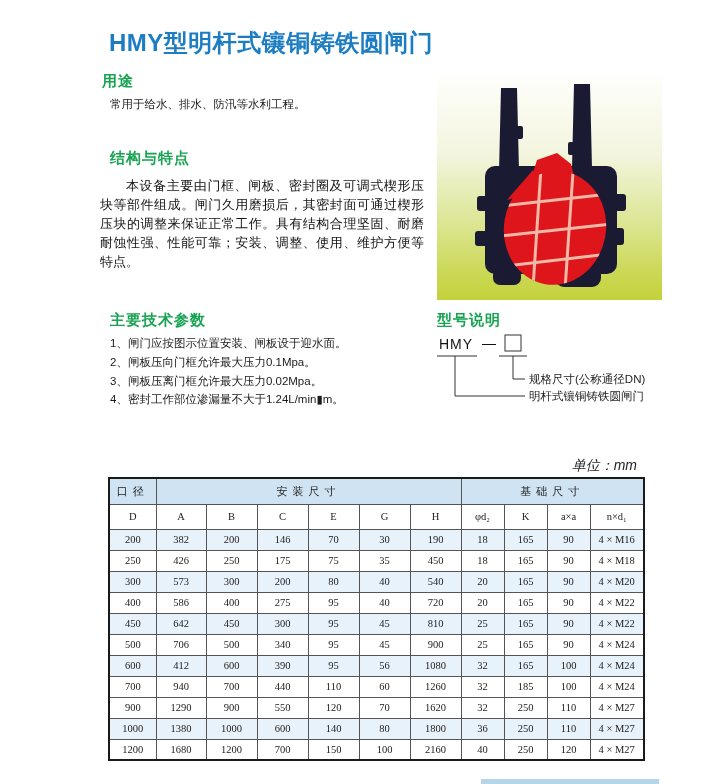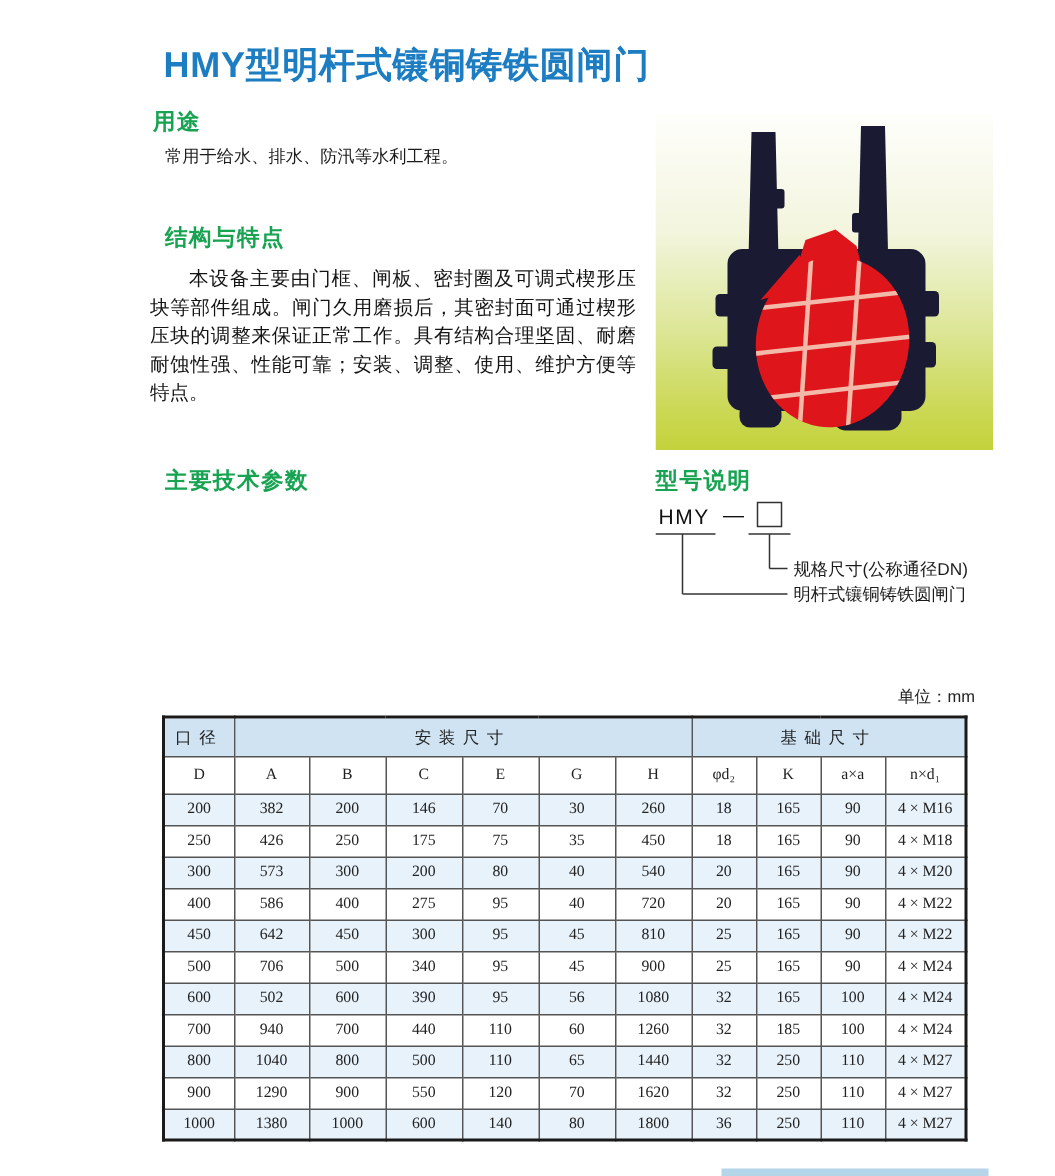--- a/index.html
+++ b/index.html
@@ -11,21 +11,21 @@
   .body-text{font-size:11.5px;color:#1b1b1b;white-space:nowrap;}
   .para{left:100px;top:176px;width:324px;font-size:13px;line-height:19px;text-indent:2em;color:#141414;text-align:justify;}
   .param-list{left:110px;top:334px;font-size:11.5px;color:#1b1b1b;}
   .param-list div{line-height:18.8px;white-space:nowrap;}
   .photo{left:437px;top:76px;width:225px;height:224px;}
   .model-svg{left:437px;top:330px;}
   .model-svg text{font-size:11.5px;fill:#1b1b1b;}
   .model-svg .code{font-size:14px;letter-spacing:1px;fill:#111;}
   .model-svg line,.model-svg rect{stroke:#333;stroke-width:1;}
   .tbl-title{left:110px;top:450px;}
-  .unit{right:53px;top:457px;font-size:11px;color:#222;}
+  .unit{right:66px;top:457px;font-size:14px;color:#222;font-style:italic;}
   table.dims{position:absolute;left:108px;top:477px;border-collapse:collapse;table-layout:fixed;
              font-family:"Liberation Serif","DejaVu Serif",serif;font-size:10.5px;color:#222;
              border:2px solid #1a1a1a;}
   table.dims td,table.dims th{border:1px solid #555;text-align:center;padding:0;font-weight:normal;overflow:hidden;}
   tr.ghead{height:26px;background:#cfe3f2;}
   tr.ghead th{font-family:"Liberation Sans","DejaVu Sans",sans-serif;font-size:11px;letter-spacing:5px;}
   tr.chead{height:25px;background:#ffffff;}
   tr.chead th{font-size:10.5px;}
   table.dims tbody tr{height:21px;background:#ffffff;}
   table.dims tbody tr.alt{background:#e8f2fa;}
@@ -81,20 +81,26 @@
           <line x1="68" y1="190" x2="172" y2="178"></line>
         </g>
       </g>
     </svg>
   </div>
 
   <div class="abs sec-head" style="left:110px;top:149px;">结构与特点</div>
   <div class="abs para">本设备主要由门框、闸板、密封圈及可调式楔形压块等部件组成。闸门久用磨损后，其密封面可通过楔形压块的调整来保证正常工作。具有结构合理坚固、耐磨耐蚀性强、性能可靠；安装、调整、使用、维护方便等特点。</div>
 
   <div class="abs sec-head" style="left:110px;top:311px;">主要技术参数</div>
+  <div class="abs param-list">
+      <div>1、闸门应按图示位置安装、闸板设于迎水面。</div>
+      <div>2、闸板压向门框允许最大压力0.1Mpa。</div>
+      <div>3、闸板压离门框允许最大压力0.02Mpa。</div>
+      <div>4、密封工作部位渗漏量不大于1.24L/min▮m。</div>
+    </div>
 
   <div class="abs sec-head" style="left:437px;top:311px;text-align:right;">型号说明</div>
   <svg class="abs model-svg" style="left:437px;top:330px;" width="245" height="82" viewBox="0 0 245 82">
     <text x="2" y="19" class="code">HMY</text>
     <text x="45" y="18" class="code">—</text>
     <rect x="68" y="5" width="16" height="16" fill="#ffffff"></rect>
     <line x1="0" y1="26" x2="40" y2="26"></line>
     <line x1="62" y1="26" x2="90" y2="26"></line>
     <line x1="76" y1="26" x2="76" y2="49"></line>
     <line x1="76" y1="49" x2="88" y2="49"></line>
@@ -141,21 +147,21 @@
       </tr>
     </thead>
     <tbody>
         <tr class="alt">
           <td>200</td>
           <td>382</td>
           <td>200</td>
           <td>146</td>
           <td>70</td>
           <td>30</td>
-          <td>260</td>
+          <td>190</td>
           <td>18</td>
           <td>165</td>
           <td>90</td>
           <td>4 × M16</td>
         </tr>
         <tr>
           <td>250</td>
           <td>426</td>
           <td>250</td>
           <td>175</td>
@@ -214,21 +220,21 @@
           <td>95</td>
           <td>45</td>
           <td>900</td>
           <td>25</td>
           <td>165</td>
           <td>90</td>
           <td>4 × M24</td>
         </tr>
         <tr class="alt">
           <td>600</td>
-          <td>502</td>
+          <td>412</td>
           <td>600</td>
           <td>390</td>
           <td>95</td>
           <td>56</td>
           <td>1080</td>
           <td>32</td>
           <td>165</td>
           <td>100</td>
           <td>4 × M24</td>
         </tr>
@@ -238,33 +244,20 @@
           <td>700</td>
           <td>440</td>
           <td>110</td>
           <td>60</td>
           <td>1260</td>
           <td>32</td>
           <td>185</td>
           <td>100</td>
           <td>4 × M24</td>
         </tr>
-        <tr class="alt">
-          <td>800</td>
-          <td>1040</td>
-          <td>800</td>
-          <td>500</td>
-          <td>110</td>
-          <td>65</td>
-          <td>1440</td>
-          <td>32</td>
-          <td>250</td>
-          <td>110</td>
-          <td>4 × M27</td>
-        </tr>
         <tr>
           <td>900</td>
           <td>1290</td>
           <td>900</td>
           <td>550</td>
           <td>120</td>
           <td>70</td>
           <td>1620</td>
           <td>32</td>
           <td>250</td>
@@ -277,17 +270,30 @@
           <td>1000</td>
           <td>600</td>
           <td>140</td>
           <td>80</td>
           <td>1800</td>
           <td>36</td>
           <td>250</td>
           <td>110</td>
           <td>4 × M27</td>
         </tr>
+        <tr>
+          <td>1200</td>
+          <td>1680</td>
+          <td>1200</td>
+          <td>700</td>
+          <td>150</td>
+          <td>100</td>
+          <td>2160</td>
+          <td>40</td>
+          <td>250</td>
+          <td>120</td>
+          <td>4 × M27</td>
+        </tr>
       </tbody>
   </table>
 
   <div class="abs bottom-bar"></div>
 </div>
 
 </body></html>

